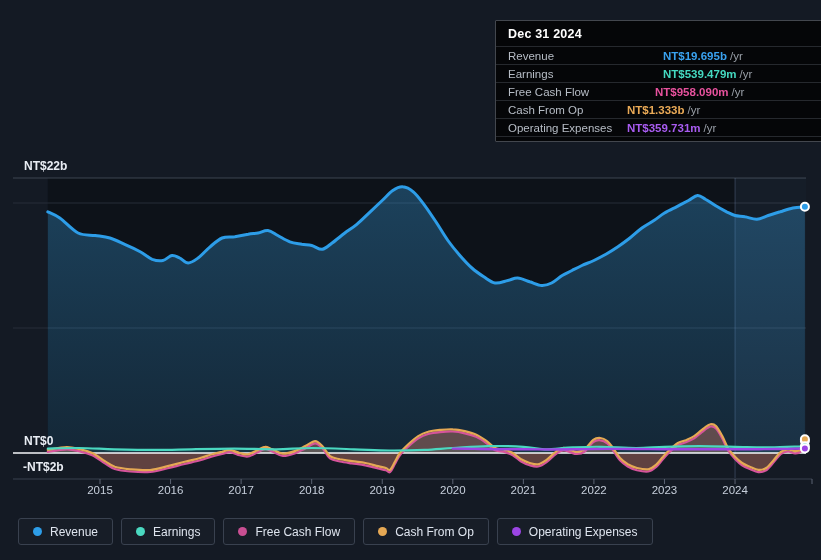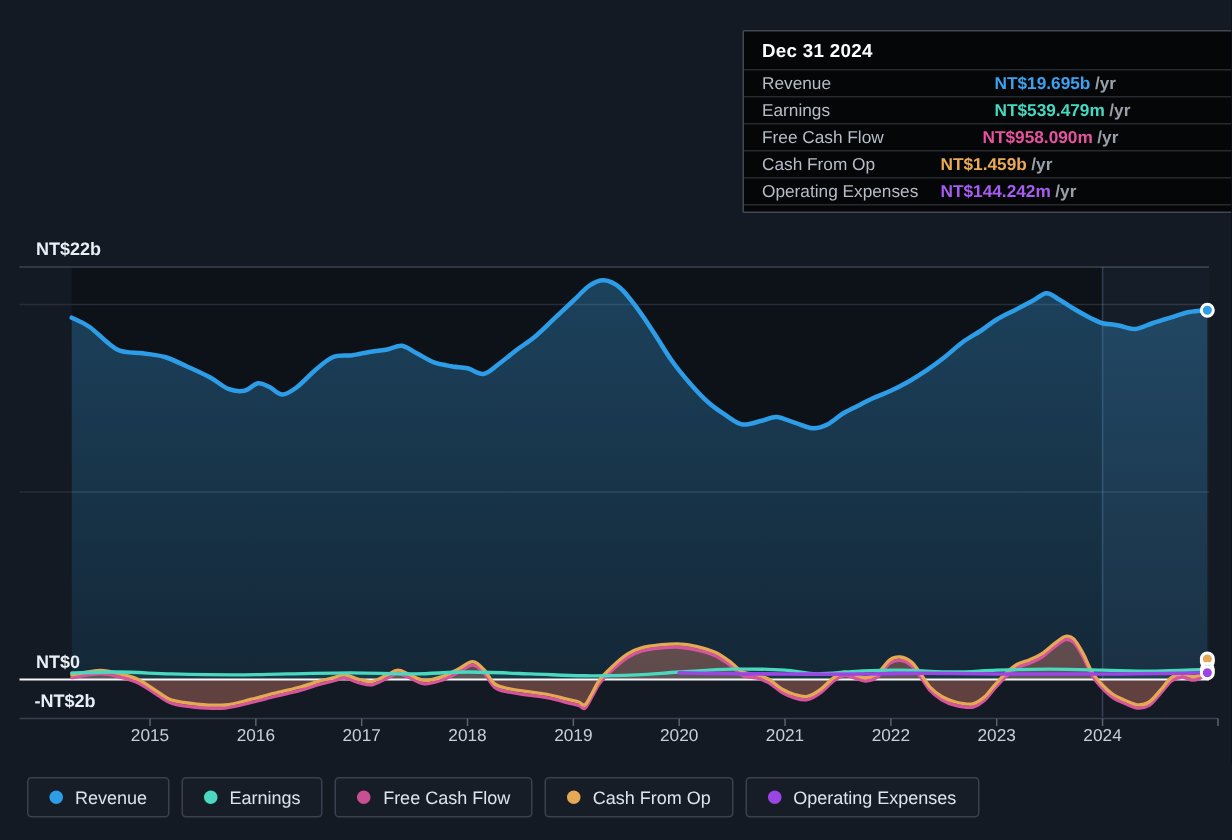--- a/index.html
+++ b/index.html
@@ -22,21 +22,21 @@
     border-bottom:1px solid #26292e;letter-spacing:.2px;
   }
   .tt-row{
     display:flex;align-items:center;height:17px;padding:0 12px;
     font-size:11.5px;
   }
   .tt-row.bordered{border-top:1px solid #26292e;}
   .tt-row:first-of-type{border-top:none;}
   .tt-label{flex:0 0 119px;color:#b7bdc6;}
   .tt-value{font-weight:bold;}
-  .tt-suffix{color:#9aa0a8;font-weight:bold;margin-left:3px;}
+  .tt-suffix{color:#9aa0a8;font-weight:normal;margin-left:3px;}
   .tt-margin-val{color:#ffffff;font-weight:bold;}
   .tt-margin-label{color:#b7bdc6;margin-left:4px;}
   .tt-row.last{border-bottom:1px solid #26292e;}
 
   
   .legend{
     position:absolute;left:18px;top:518px;display:flex;gap:8px;z-index:4;
   }
   .lg{
     display:flex;align-items:center;gap:8px;height:27px;box-sizing:border-box;
@@ -123,27 +123,27 @@
 
 
     <div class="tt-row bordered">
       <span class="tt-label">Free Cash Flow</span>
       <span class="tt-value" style="color: rgb(232, 82, 158); padding-left: 28px;">NT$958.090m</span>
       <span class="tt-suffix">/yr</span>
     </div>
 
     <div class="tt-row bordered">
       <span class="tt-label">Cash From Op</span>
-      <span class="tt-value" style="color: rgb(234, 170, 87);">NT$1.459b</span>
+      <span class="tt-value" style="color: rgb(234, 170, 87);">NT$1.333b</span>
       <span class="tt-suffix">/yr</span>
     </div>
 
     <div class="tt-row bordered last">
       <span class="tt-label">Operating Expenses</span>
-      <span class="tt-value" style="color: rgb(169, 92, 241);">NT$144.242m</span>
+      <span class="tt-value" style="color: rgb(169, 92, 241);">NT$359.731m</span>
       <span class="tt-suffix">/yr</span>
     </div>
   </div>
 
   <div class="legend">
     <div class="lg">
       <span class="dot" style="background: rgb(45, 157, 232);"></span>
       <span class="lg-t">Revenue</span>
     </div>
     <div class="lg">

